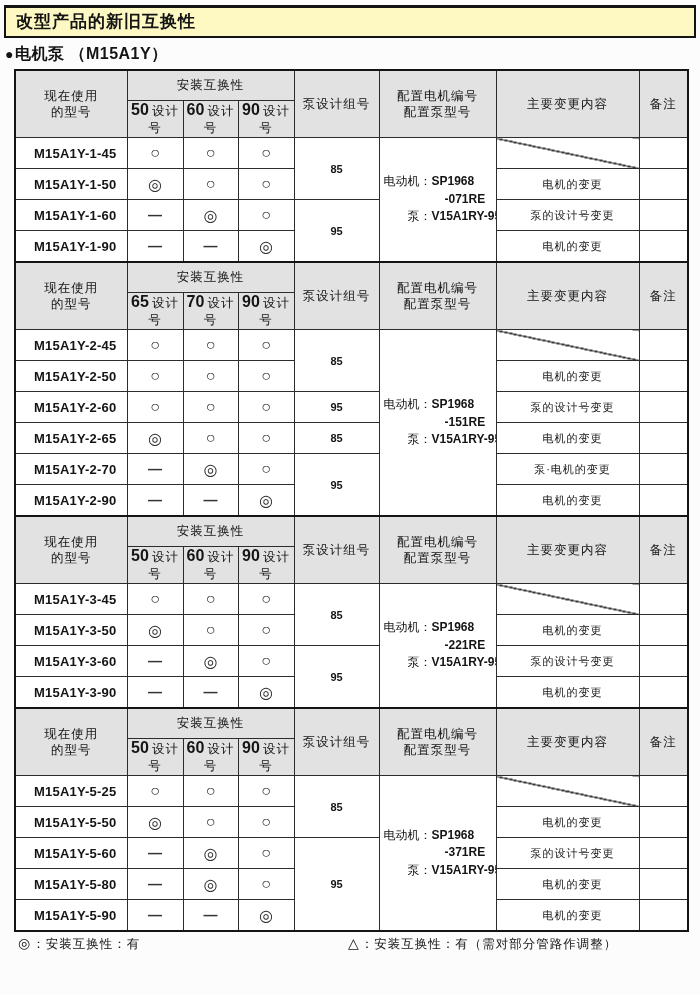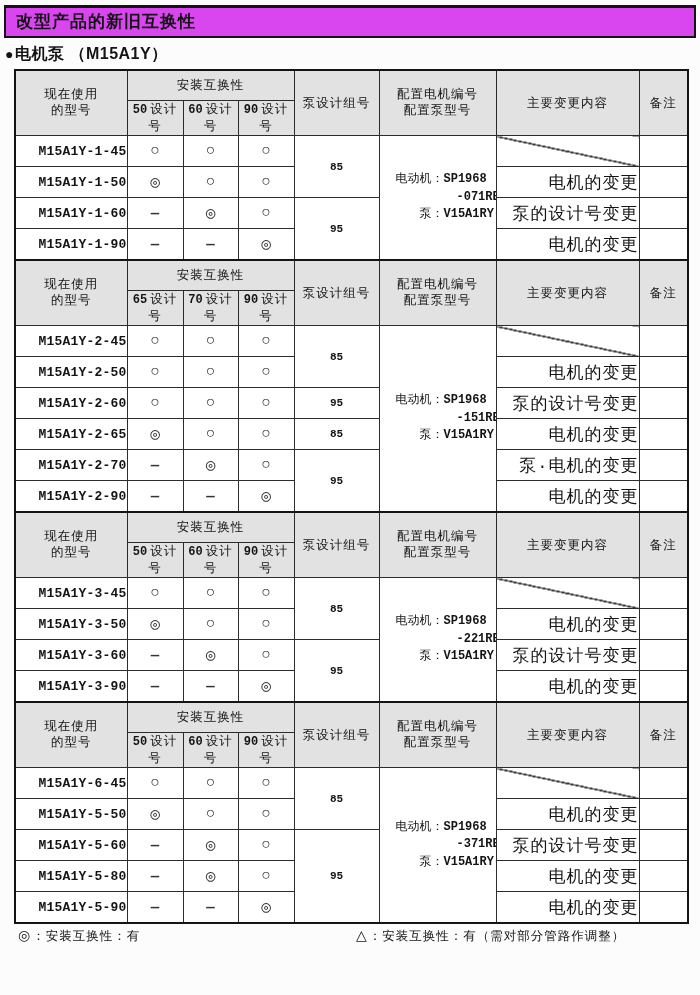--- a/index.html
+++ b/index.html
@@ -12,31 +12,31 @@
   .page { position: relative; width: 700px; height: 995px; overflow: hidden; }
 
   .title-box {
     margin: 5px 4px 0 4px;
     border: 2px solid var(--ink, #141414);
     border-top-width: 3px;
     padding: 2px 10px 3px 10px;
     font-size: 17px;
     font-weight: bold;
     letter-spacing: 1px;
-    background: #d946ef;
+    background: #fef9c3;
   }
   .subtitle {
     margin: 6px 12px 4px 5px;
     font-size: 16px;
     font-weight: bold;
     letter-spacing: 0.5px;
   }
   .subtitle .bullet { font-size: 14px; margin-right: 1px; }
 
-  .tables { margin-left: 14px; width: 551px; font-family: Liberation Mono, monospace; }
+  .tables { margin-left: 14px; width: 551px; }
   table.ctable {
     border-collapse: collapse;
     table-layout: fixed;
     width: 673px;
     border: 2px solid var(--ink, #141414);
     background: #fff;
   }
   table.ctable + table.ctable { margin-top: -2px; }
   .ctable th, .ctable td {
     border: 1px solid #2c2c2c;
@@ -45,67 +45,66 @@
   }
   .ctable thead th {
     background: var(--header-bg, #e2e2e2);
     font-weight: normal;
     font-size: 12.5px;
     height: 29px;
     text-align: center;
     letter-spacing: 1px;
   }
   .ctable thead th.multiline { white-space: pre-line; line-height: 1.3; }
-  .ctable thead th.design b { font-size: 12px; letter-spacing: 0; margin-right: 3px; }
+  .ctable thead th.design b { font-size: 16px; letter-spacing: 0; margin-right: 3px; }
   .ctable td { height: 30px; }
   td.model {
     font-weight: bold;
     font-size: 13px;
-    text-align: right;
+    text-align: center;
     padding-left: 8px;
     letter-spacing: 0.2px;
   }
   td.mark { text-align: center; font-size: 16px; color: #333; }
   td.mark.dash { font-size: 14px; font-weight: bold; }
   td.group { text-align: center; font-size: 11px; font-weight: bold; }
-  td.motor { vertical-align: middle; padding-left: 12px; }
+  td.motor { vertical-align: middle; }
   .motor-grid {
     display: grid;
     grid-template-columns: 48px auto;
     font-size: 12px;
     line-height: 1.45;
     padding: 2px 2px 2px 4px;
   }
   .motor-grid .ml { text-align: right; white-space: nowrap; }
   .motor-grid .mv { font-weight: bold; white-space: nowrap; }
   .motor-grid .mv.ind { padding-left: 13px; }
   td.change {
-    font-size: 17px;
-    text-align: right;
+    font-size: 11px;
+    text-align: center;
     padding-left: 10px;
     letter-spacing: 1px;
   }
   td.change.diag {
     background: linear-gradient(to top right,
       transparent calc(50% - 0.8px),
       #3a3a3a calc(50% - 0.8px),
       #3a3a3a calc(50% + 0.8px),
       transparent calc(50% + 0.8px));
   }
   td.remark { background: #fff; }
 
   .legend-title { font-size: 12.5px; margin: 7px 0 2px 3px; letter-spacing: 1px; }
   .legend-grid {
     display: grid;
     grid-template-columns: 330px auto;
     margin-left: 18px;
     font-size: 12.5px;
     line-height: 1.6;
     letter-spacing: 1px;
-    gap: 8px;
   }
   .legend-item .sym { font-size: 14px; margin-right: 1px; }
 </style>
 </head>
 <body>
 
 <div class="page">
 
   <div class="title-box">改型产品的新旧互换性</div>
 
@@ -380,21 +379,21 @@
             <th rowspan="2">备注</th>
           </tr>
           <tr>
             <th class="design"><b>50</b>设计号</th>
             <th class="design"><b>60</b>设计号</th>
             <th class="design"><b>90</b>设计号</th>
           </tr>
         </thead>
         <tbody>
           <tr>
-            <td class="model">M15A1Y-6-45</td>
+            <td class="model">M15A1Y-5-25</td>
             <td class="mark">○</td>
             <td class="mark">○</td>
             <td class="mark">○</td>
             <td rowspan="2" class="group">85</td>
             <td rowspan="5" class="motor">
               <div class="motor-grid">
                 <span class="ml">电动机：</span>
                 <span class="mv">SP1968</span>
                 <span class="ml"></span>
                 <span class="mv ind">-371RE</span>

